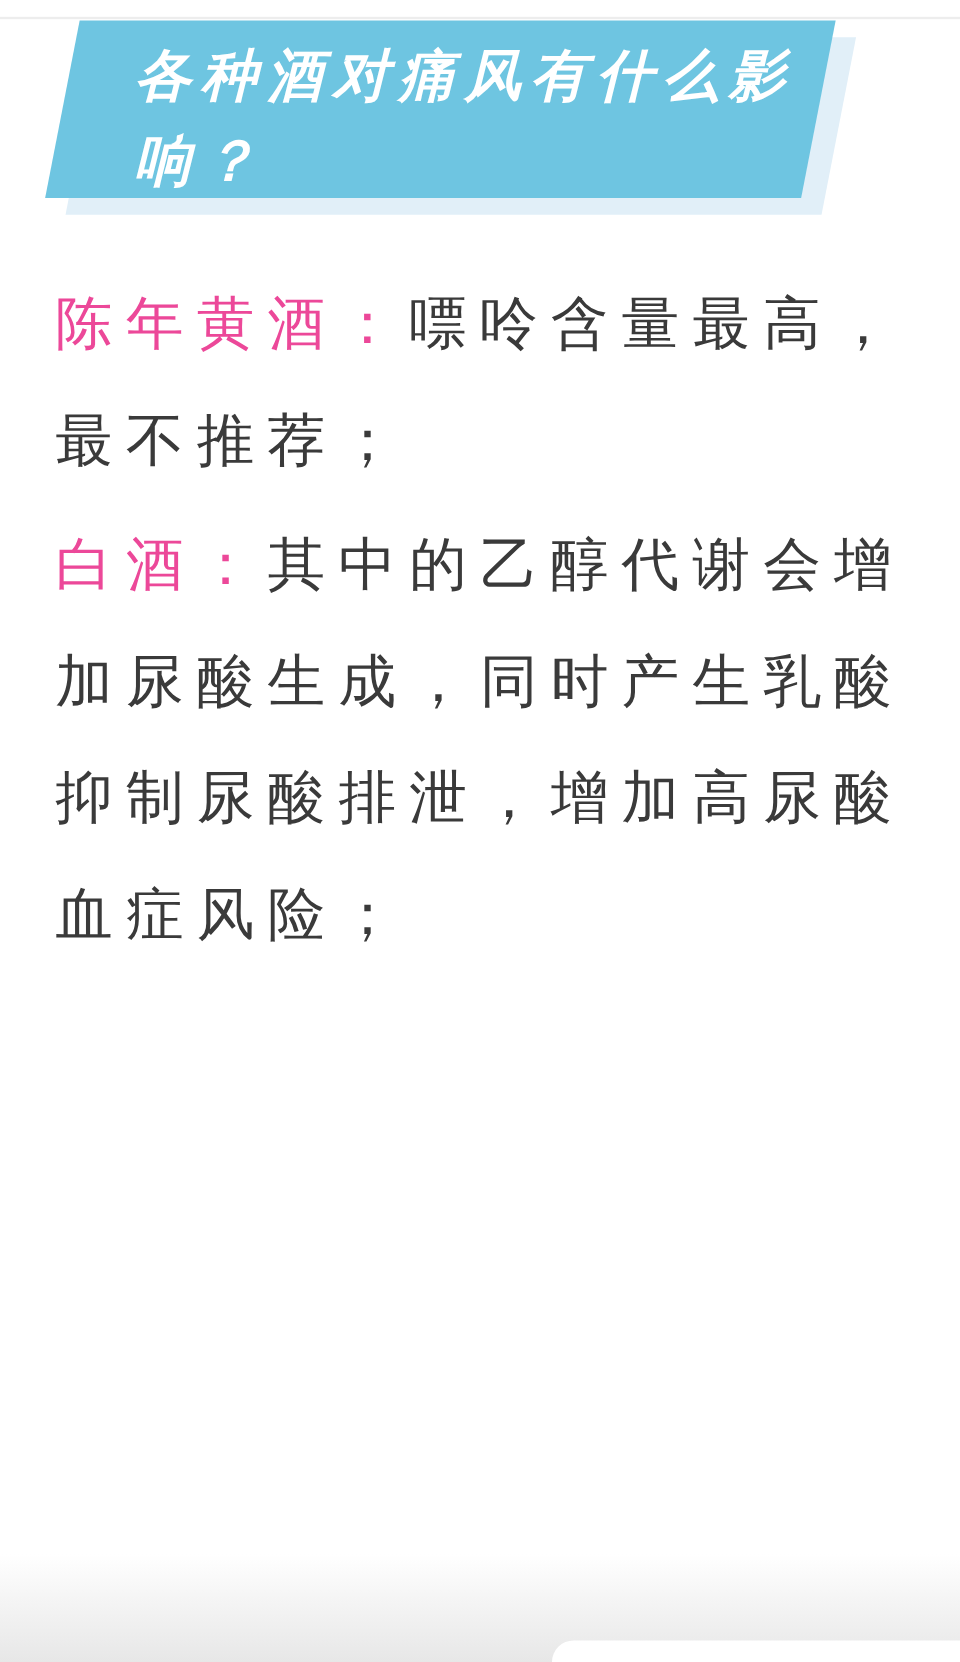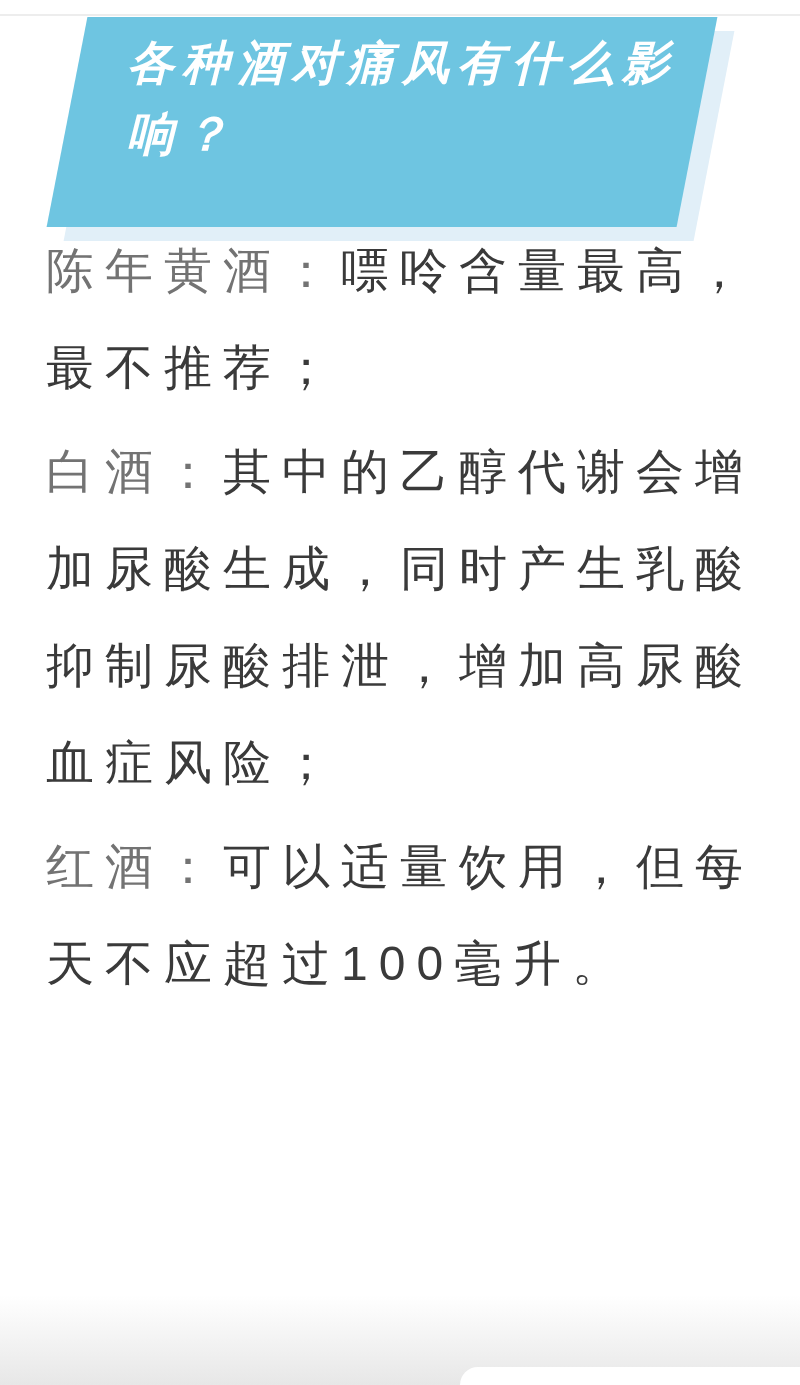--- a/index.html
+++ b/index.html
@@ -10,21 +10,21 @@
     font-family: "Liberation Sans", "DejaVu Sans", sans-serif;
   }
   .page { position: relative; width: 800px; height: 1385px; background:#ffffff; }
 
   .top-divider {
     position: absolute; top: 14px; left: 0; width: 800px; height: 2px;
     background: #ededed;
   }
 
   
-  .banner-wrap { position: absolute; top: 17px; left: 67px; width: 630px; height: 210px; }
+  .banner-wrap { position: absolute; top: 17px; left: 52px; width: 630px; height: 148px; }
   .banner-shadow {
     position: absolute; top: 0; left: 0; right: 0; bottom: 0;
     background: #e1eff8;
     transform: translate(17px, 14px) skewX(-11deg);
   }
   .banner-main {
     position: absolute; top: 0; left: 0; right: 0; bottom: 0;
     background: #6ec5e1;
     transform: skewX(-11deg);
   }
@@ -37,21 +37,21 @@
   }
 
   
   .content {
     position: absolute; top: 222px; left: 46px; width: 722px;
     font-size: 48px; line-height: 97px; letter-spacing: 11px;
     color: #3a3a3a;
     font-weight: 400;
   }
   .para { margin-bottom: 7px; }
-  .term { color: #737373; font-weight: 500; }
+  .term { color: #ec4899; font-weight: 500; }
 
   
   .footer-gradient {
     position: absolute; left: 0; top: 1295px; width: 800px; height: 90px;
     background: linear-gradient(to bottom, rgba(255,255,255,0) 0%, #e7e7e7 100%);
   }
   .next-card {
     position: absolute; left: 460px; top: 1367px; width: 340px; height: 18px;
     background: #ffffff;
     border-top-left-radius: 18px;
@@ -69,19 +69,18 @@
     <div class="banner-main"></div>
     <div class="banner-text">
       <div>各种酒对痛风有什么影</div>
       <div>响？</div>
     </div>
   </div>
 
   <div class="content">
     <p class="para"><span class="term">陈年黄酒：</span><span>嘌呤含量最高，最不推荐；</span></p>
     <p class="para"><span class="term">白酒：</span><span>其中的乙醇代谢会增加尿酸生成，同时产生乳酸抑制尿酸排泄，增加高尿酸血症风险；</span></p>
-    <p class="para"><span class="term">红酒：</span><span>可以适量饮用，但每天不应超过100毫升。</span></p>
   </div>
 
   <div class="footer-gradient"></div>
   <div class="next-card"></div>
 
 </div>
 
 </body></html>

